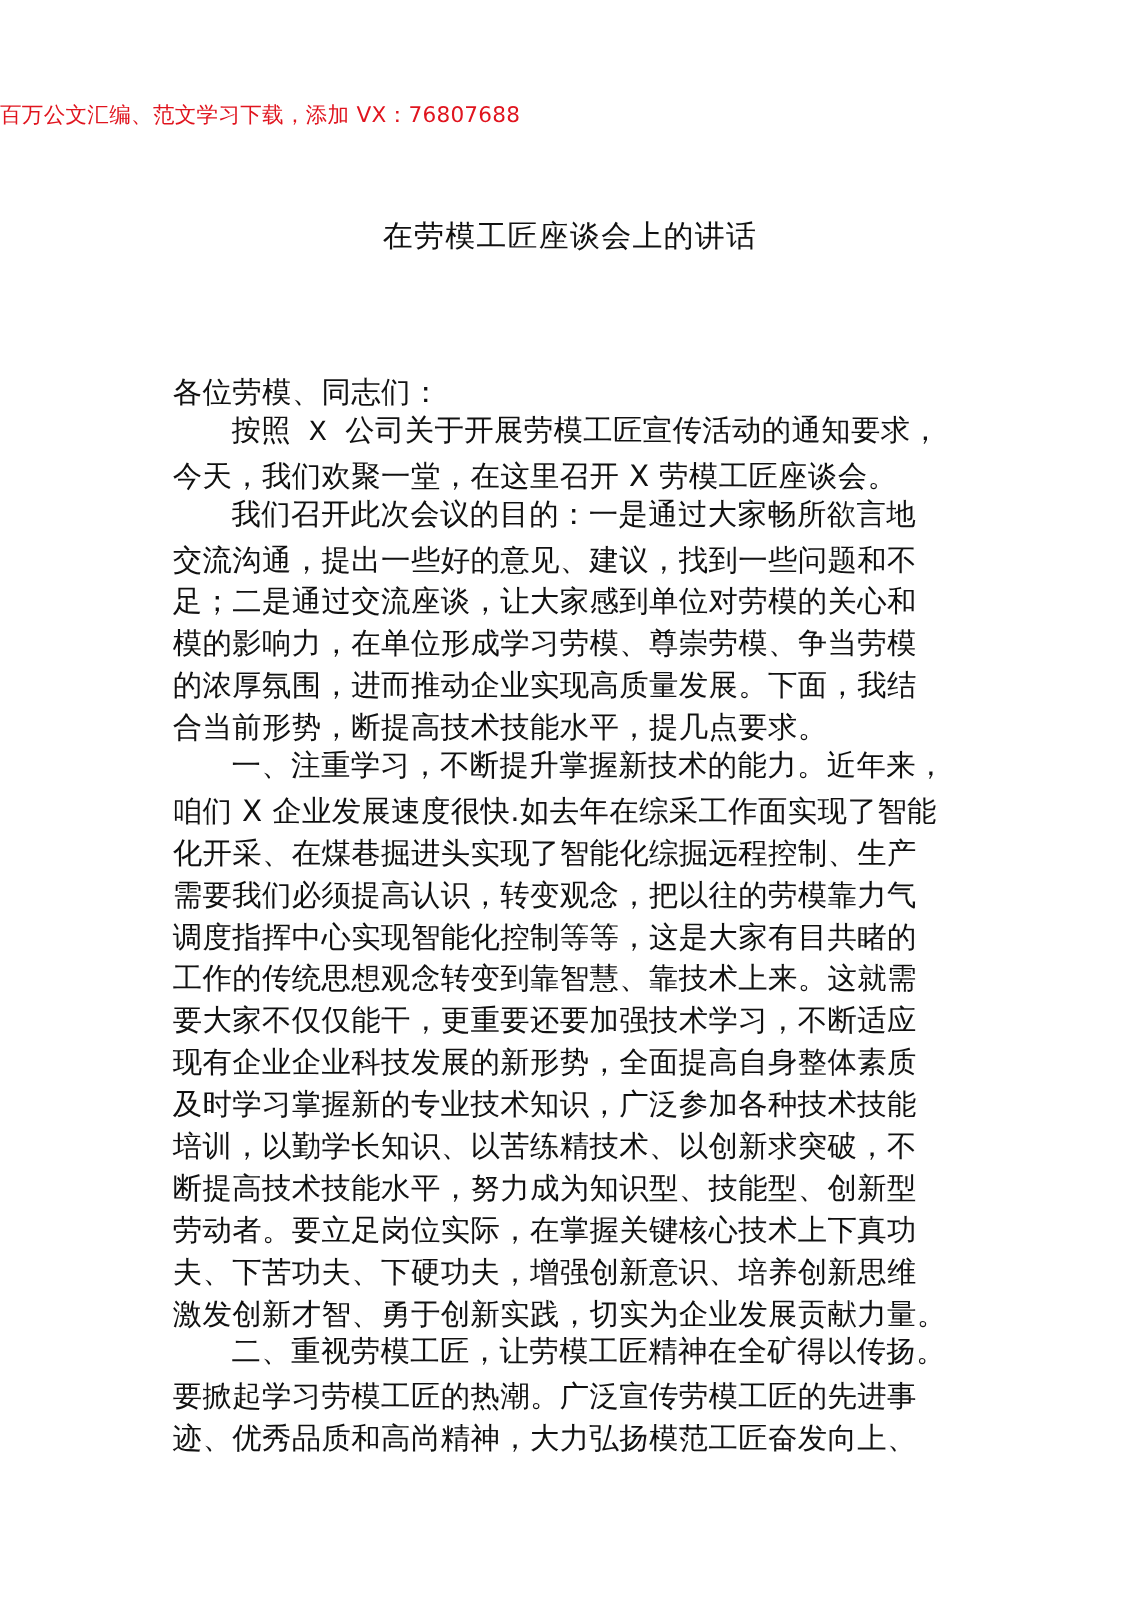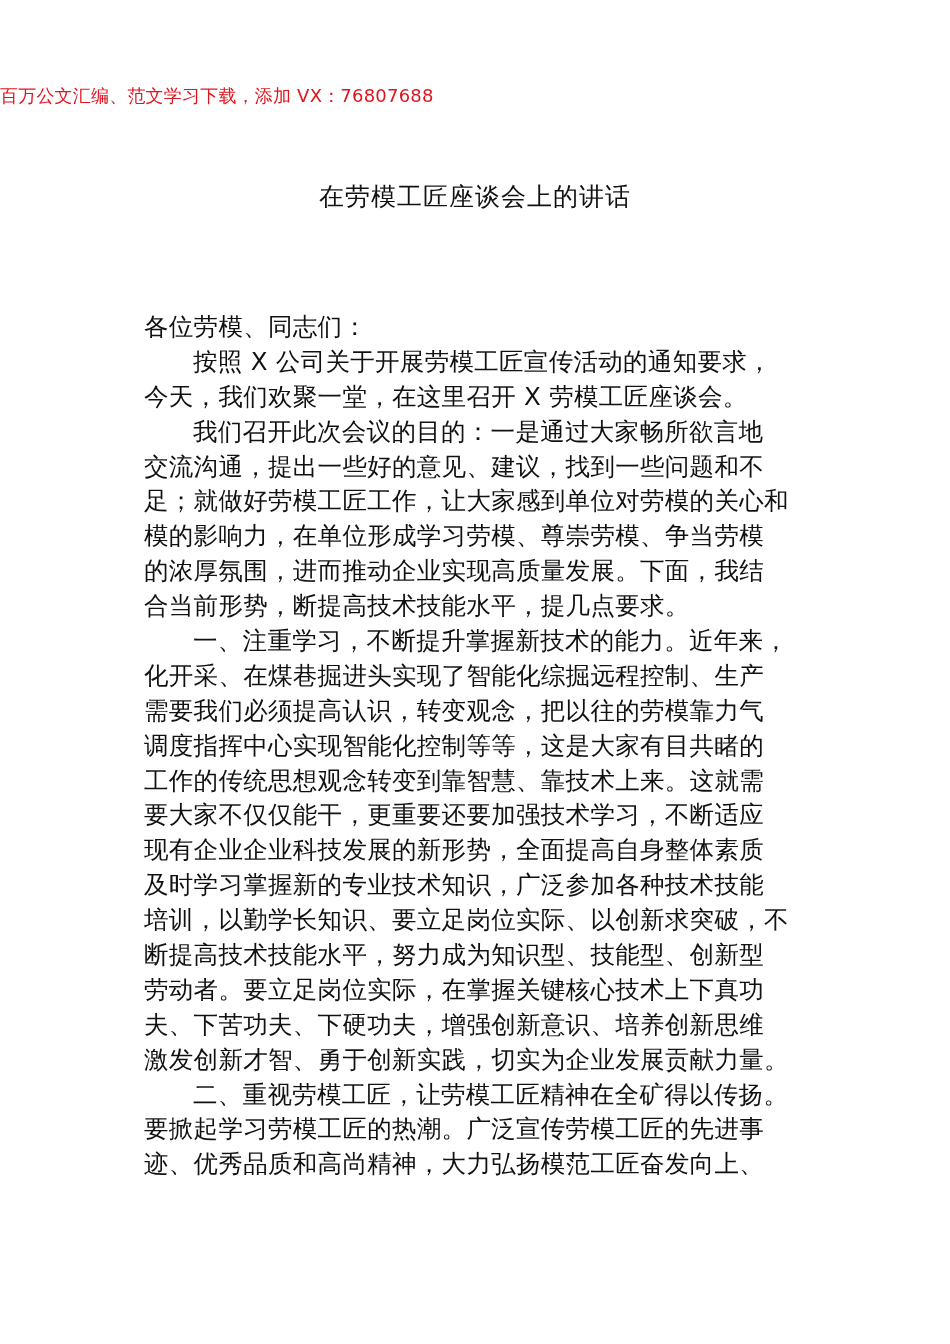--- a/index.html
+++ b/index.html
@@ -5,48 +5,49 @@
     html, body { margin: 0; padding: 0; background: #ffffff; }
     body { width: 950px; height: 1344px; position: relative; overflow: hidden;
            font-family: "DejaVu Sans", "Liberation Sans", sans-serif; color: #111; }
     .header-banner { position: absolute; top: 84px; left: 0; width: 950px; text-align: left;
            color: #e0141e; font-size: 18px; letter-spacing: 0.2px; }
     .doc-title { position: absolute; top: 180px; left: 0; width: 950px; text-align: center;
            font-size: 25px; color: #111; letter-spacing: 1px; }
     .body { position: absolute; top: 270px; left: 144px; width: 690px; margin-top: 40px; }
     .line { height: 34.9px; line-height: 34.9px; font-size: 24.5px; white-space: nowrap;
             letter-spacing: 0.3px; }
-    .indent { padding-left: 49px; }
+    .indent { padding-left: 49px; font-family: Liberation Mono, monospace; }
   </style>
 </head>
 <body>
 
 <div class="header-banner">百万公文汇编、范文学习下载，添加 VX：76807688</div>
 
 <div class="doc-title">在劳模工匠座谈会上的讲话</div>
 
 <div class="body" id="doc-body">
     <div class="line">各位劳模、同志们：</div>
     <div class="line indent">按照 X 公司关于开展劳模工匠宣传活动的通知要求，</div>
     <div class="line">今天，我们欢聚一堂，在这里召开 X 劳模工匠座谈会。</div>
     <div class="line indent">我们召开此次会议的目的：一是通过大家畅所欲言地</div>
     <div class="line">交流沟通，提出一些好的意见、建议，找到一些问题和不</div>
-    <div class="line">足；就做好劳模工匠工作，让大家感到单位对劳模的关心和</div>
+    <div class="line">足；二是通过交流座谈，让大家感到单位对劳模的关心和</div>
     <div class="line">模的影响力，在单位形成学习劳模、尊崇劳模、争当劳模</div>
     <div class="line">的浓厚氛围，进而推动企业实现高质量发展。下面，我结</div>
     <div class="line">合当前形势，断提高技术技能水平，提几点要求。</div>
     <div class="line indent">一、注重学习，不断提升掌握新技术的能力。近年来，</div>
+    <div class="line">咱们 X 企业发展速度很快.如去年在综采工作面实现了智能</div>
     <div class="line">化开采、在煤巷掘进头实现了智能化综掘远程控制、生产</div>
     <div class="line">需要我们必须提高认识，转变观念，把以往的劳模靠力气</div>
     <div class="line">调度指挥中心实现智能化控制等等，这是大家有目共睹的</div>
     <div class="line">工作的传统思想观念转变到靠智慧、靠技术上来。这就需</div>
     <div class="line">要大家不仅仅能干，更重要还要加强技术学习，不断适应</div>
     <div class="line">现有企业企业科技发展的新形势，全面提高自身整体素质</div>
     <div class="line">及时学习掌握新的专业技术知识，广泛参加各种技术技能</div>
-    <div class="line">培训，以勤学长知识、要立足岗位实际、以创新求突破，不</div>
+    <div class="line">培训，以勤学长知识、以苦练精技术、以创新求突破，不</div>
     <div class="line">断提高技术技能水平，努力成为知识型、技能型、创新型</div>
     <div class="line">劳动者。要立足岗位实际，在掌握关键核心技术上下真功</div>
     <div class="line">夫、下苦功夫、下硬功夫，增强创新意识、培养创新思维</div>
     <div class="line">激发创新才智、勇于创新实践，切实为企业发展贡献力量。</div>
     <div class="line indent">二、重视劳模工匠，让劳模工匠精神在全矿得以传扬。</div>
     <div class="line">要掀起学习劳模工匠的热潮。广泛宣传劳模工匠的先进事</div>
     <div class="line">迹、优秀品质和高尚精神，大力弘扬模范工匠奋发向上、</div>
   </div>
 
 </body></html>

